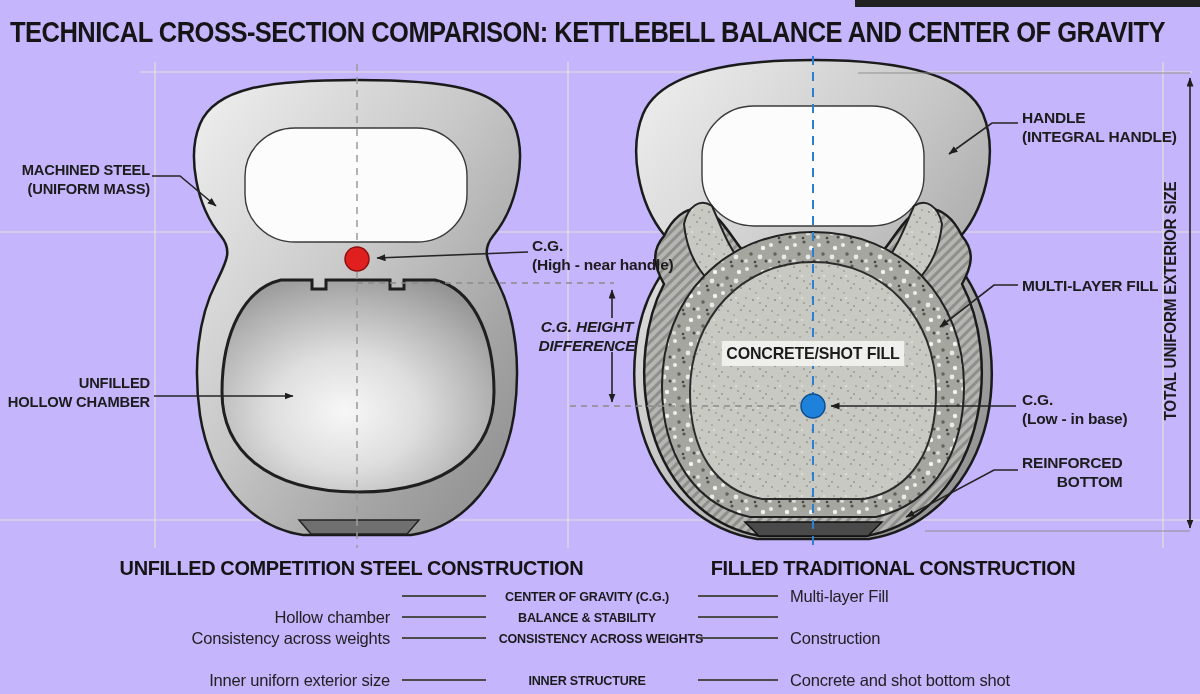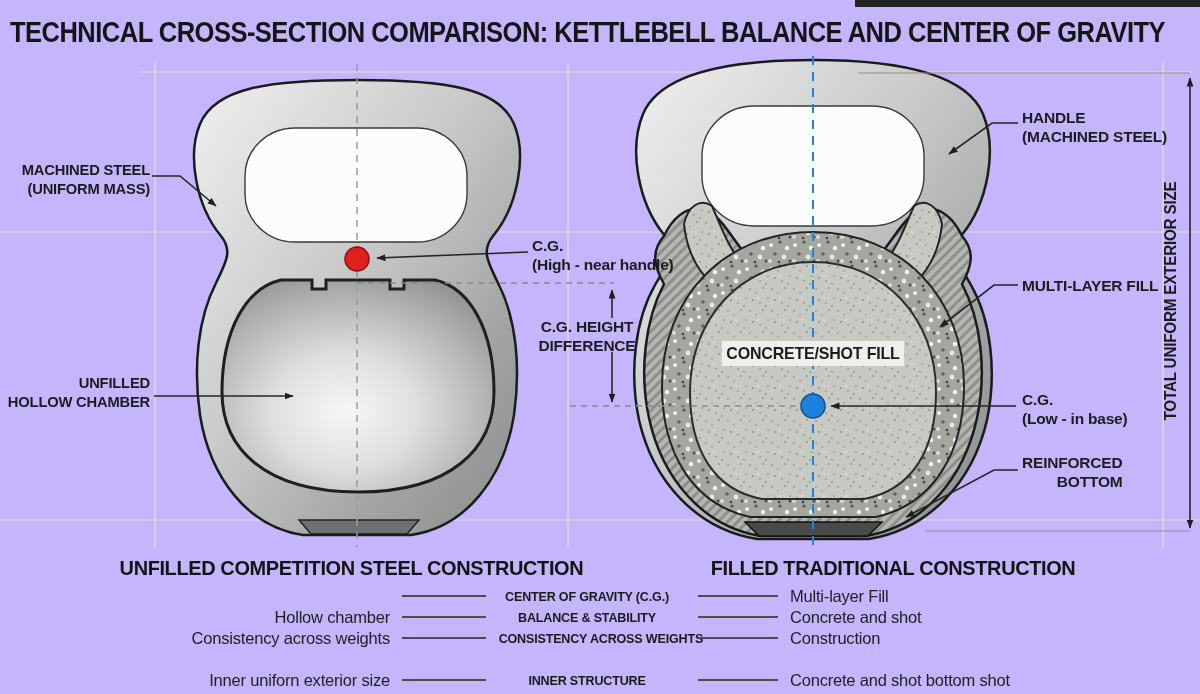--- a/index.html
+++ b/index.html
@@ -149,28 +149,28 @@
 </div>
 <div class="callout r" style="left:0;width:150px;top:373px;transform:scaleX(.95);transform-origin:right top;">
   <div>UNFILLED</div>
   <div>HOLLOW CHAMBER</div>
 </div>
 
 <div class="callout" style="left:532px;top:236px;">
   <div>C.G.</div>
   <div>(High - near handle)</div>
 </div>
-<div class="callout c" style="left:520px;width:134px;top:317px;">
+<div class="callout c" style="left:520px;width:134px;top:317px;font-style:italic;">
   <div>C.G. HEIGHT</div>
   <div>DIFFERENCE</div>
 </div>
 
 <div class="callout" style="left:1022px;top:108px;">
   <div>HANDLE</div>
-  <div>(MACHINED STEEL)</div>
+  <div>(INTEGRAL HANDLE)</div>
 </div>
 <div class="callout" style="left:1022px;top:276px;">MULTI-LAYER FILL</div>
 <div class="callout fill-label">CONCRETE/SHOT FILL</div>
 <div class="callout" style="left:1022px;top:390px;">
   <div>C.G.</div>
   <div>(Low - in base)</div>
 </div>
 <div class="callout" style="left:1022px;top:453px;text-align:right;">
   <div>REINFORCED</div>
   <div>BOTTOM</div>
@@ -184,21 +184,20 @@
   <div class="dash-l"></div>
   <div class="cell-c">CENTER OF GRAVITY (C.G.)</div>
   <div class="dash-r"></div>
   <div class="cell-r">Multi-layer Fill</div>
 </div>
 <div class="abs row" style="top:607px;">
   <div class="cell-l">Hollow chamber</div>
   <div class="dash-l"></div>
   <div class="cell-c">BALANCE &amp; STABILITY</div>
   <div class="dash-r"></div>
-  <div class="cell-r">Concrete and shot</div>
 </div>
 <div class="abs row" style="top:628px;">
   <div class="cell-l">Consistency across weights</div>
   <div class="dash-l"></div>
   <div class="cell-c">CONSISTENCY ACROSS WEIGHTS</div>
   <div class="dash-r"></div>
   <div class="cell-r">Construction</div>
 </div>
 <div class="abs row" style="top:670px;">
   <div class="cell-l">Inner uniforn exterior size</div>

